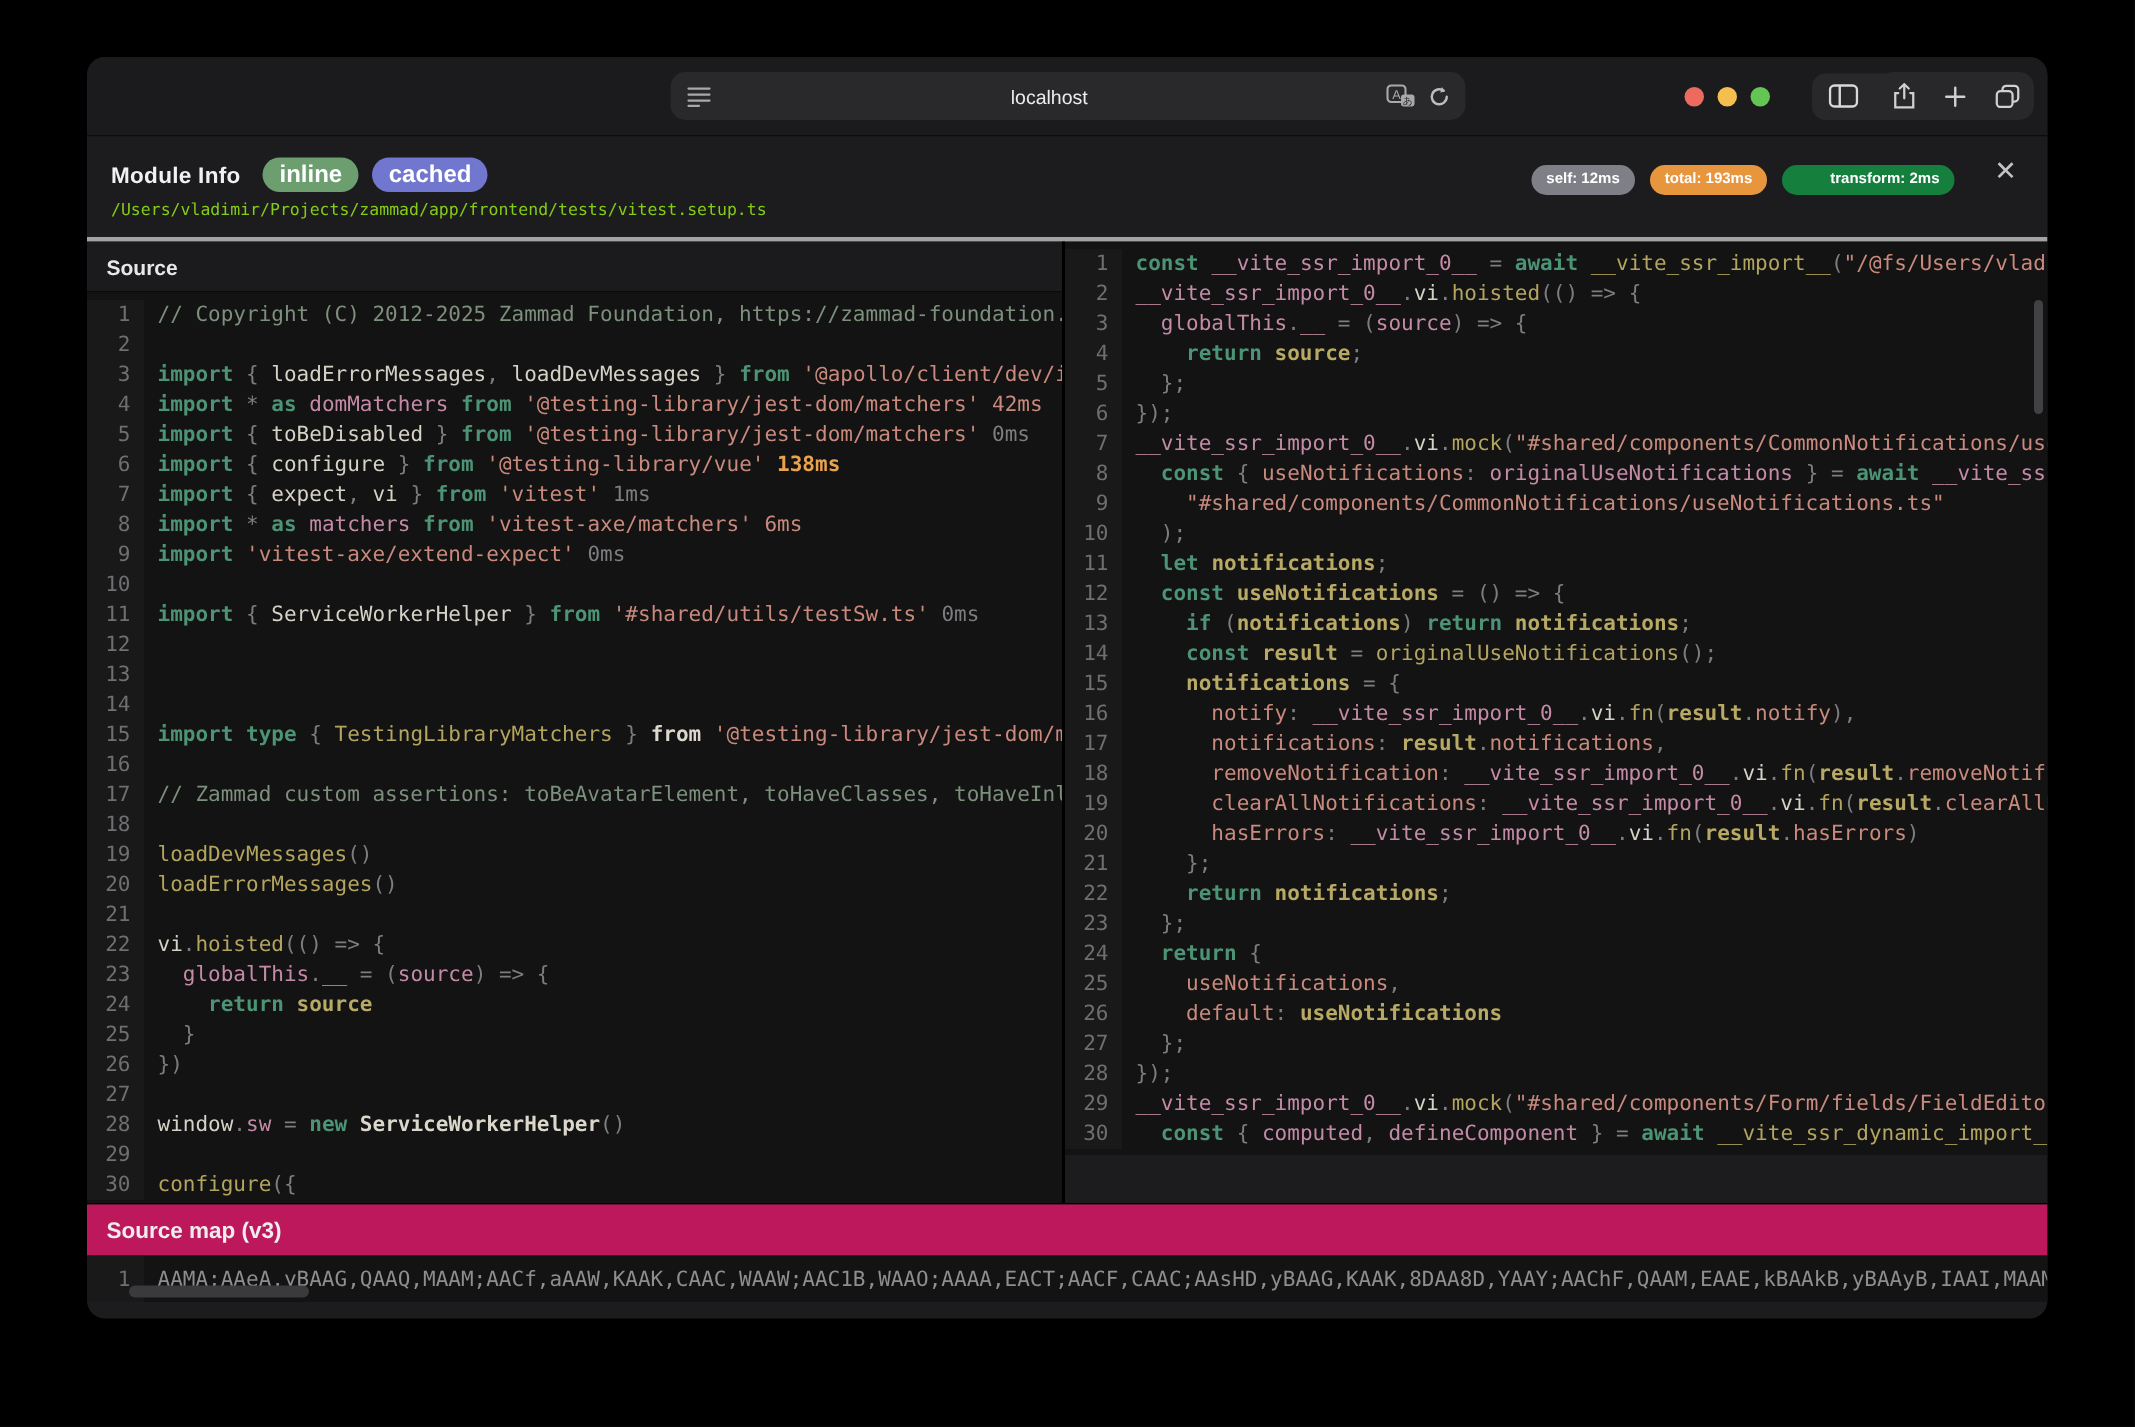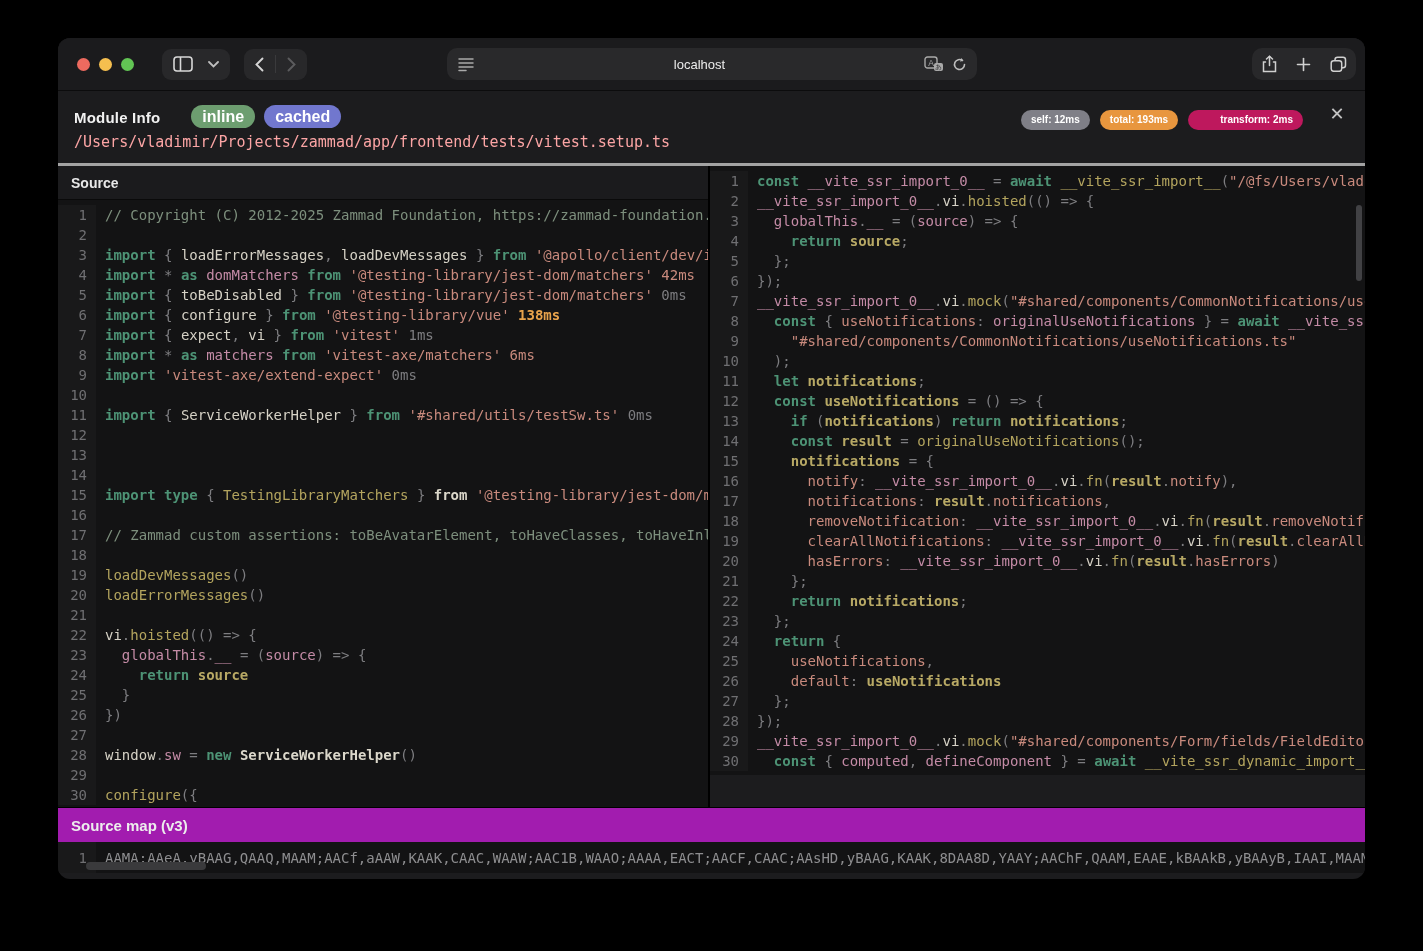--- a/index.html
+++ b/index.html
@@ -5,49 +5,49 @@
   * { margin:0; padding:0; box-sizing:border-box; }
   html,body { width:1423px; height:951px; background:#000; overflow:hidden;
     font-family:"Liberation Sans", sans-serif; }
 
   .window { position:absolute; left:58px; top:38px; width:1307px; height:841px;
     background:#1c1c1e; border-radius:12px; overflow:hidden;
     box-shadow:0 10px 40px rgba(0,0,0,.8); }
 
   
   .toolbar { height:53px; background:#1b1b1d; display:flex; align-items:center;
-    padding:0 12px; position:relative; border-bottom:1px solid #0c0c0d; }
+    padding:0 12px; position:relative; border-bottom:1px solid #0c0c0d;justify-content:flex-end; }
   .lights { display:flex; gap:9px; margin-left:7px; }
   .dot { width:13px; height:13px; border-radius:50%; }
   .btn-pill { height:31px; background:#28282a; border-radius:9px; display:flex;
     align-items:center; margin-left:28px; color:#c9c9c9; }
   .btn-pill .seg { padding:0 11px; height:100%; display:flex; align-items:center; }
   .nav-sep { width:1px; height:18px; background:#3a3a3c; }
   .addr { position:absolute; left:389px; top:10px; width:530px; height:32px;
     background:#29292b; border-radius:10px; display:flex; align-items:center;
     padding:0 10px; }
   .addr-url { flex:1; text-align:center; color:#ececec; font-size:13px; }
   .right-pill { position:absolute; right:9px; top:10px; width:104px; height:32px;
     background:#28282a; border-radius:10px; display:flex; align-items:center;
     justify-content:space-around; color:#cfcfcf; }
   svg.ic { display:block; }
 
   
   .mod-header { position:relative; padding:17px 16px 12px 16px; background:#1c1c1e; }
-  .title-row { display:flex; align-items:center; gap:22px; }
+  .title-row { display:flex; align-items:center; gap:6px; }
   .mod-title { font-size:15px; font-weight:700; color:#f1f1f1; letter-spacing:.2px; }
   .badge { font-size:16px; font-weight:700; color:#fff; padding:3px 11px;
     border-radius:999px; line-height:14px; }
   .metrics { position:absolute; right:62px; top:19px; display:flex; gap:10px; }
   .metric { font-size:10px; font-weight:700; color:#fff; padding:3px 10px;
     border-radius:999px; line-height:14px; }
   .close-x { position:absolute; right:17px; top:12px; width:22px; height:22px;
     color:#c3c3c3; font-size:18px; line-height:22px; text-align:center; cursor:default; }
   .mod-path { margin-top:7px; font-family:"DejaVu Sans Mono", monospace;
-    font-size:15px; color:#fca5a5; white-space:nowrap; overflow:hidden; }
+    font-size:11px; color:#84cc16; white-space:nowrap; overflow:hidden; }
 
   
   .panels { display:flex; border-top:3px solid #a3a3a3; height:644px; }
   .panel { min-width:0; overflow:hidden; position:relative; }
   .panel.src { width:652px; border-right:2px solid #000; }
   .panel.trn { flex:1; }
   .panel-header { height:34px; display:flex; align-items:center; padding:0 13px;
     background:#1b1b1d; font-size:14px; font-weight:700; color:#e8e8e8;
     border-bottom:1px solid #0a0a0a; }
   .code { background:#131314; height:609px; overflow:hidden; padding-top:5px;
@@ -70,21 +70,21 @@
   .tok-bw { color:#dbd7ca; font-weight:700; }
   .tok-m0 { color:#7d7d80; }
   .tok-m1 { color:#c98a7d; }
   .tok-m2 { color:#e8a34c; font-weight:700; }
 
   .v-scroll { position:absolute; right:3px; top:3px; width:6px; height:76px;
     background:#414144; border-radius:3px; }
 
   
   .sourcemap { border-top:1px solid #000; position:relative; }
-  .sm-header { padding:9px 13px 8px; background:#a21caf; font-size:15px;
+  .sm-header { padding:9px 13px 8px; background:#be185d; font-size:15px;
     font-weight:700; color:#ededed; }
   .sm-code { background:#131314; height:31px; display:flex; align-items:center;
     font-family:"DejaVu Sans Mono", monospace; font-size:14px; white-space:pre;
     overflow:hidden; }
   .sm-code .ln { height:100%; display:flex; align-items:center; justify-content:flex-end; }
   .sm-map { padding-left:9px; color:#8e8e90; }
   .h-scroll { position:absolute; left:28px; bottom:3px; width:120px; height:8px;
     background:#3a3a3c; border-radius:4px; }
 </style>
 </head>
@@ -171,21 +171,21 @@
   </div>
 
   <div class="mod-header">
     <div class="title-row">
       <span class="mod-title">Module Info</span>
       <span id="badges"><span class="badge" style="background: rgb(109, 158, 112); margin-left: 9px;">inline</span><span class="badge" style="background: rgb(113, 119, 206); margin-left: 9px;">cached</span></span>
     </div>
     <div class="metrics" id="metrics">
         <span class="metric" style="background: rgb(127, 127, 135); margin-left: 0px;">self: 12ms</span>
         <span class="metric" style="background: rgb(232, 150, 62); margin-left: 0px;">total: 193ms</span>
-        <span class="metric" style="background: #be185d; margin-left: 0px; padding-left: 32px;">transform: 2ms</span>
+        <span class="metric" style="background: #15803d; margin-left: 0px; padding-left: 32px;">transform: 2ms</span>
       </div>
     <div class="close-x">✕</div>
     <div class="mod-path">/Users/vladimir/Projects/zammad/app/frontend/tests/vitest.setup.ts</div>
   </div>
 
   <div class="panels">
     <div class="panel src">
       <div class="panel-header">Source</div>
       <div class="code">
           <div class="line"><span class="ln">1</span><span class="lc"><span class="tok-c">// Copyright (C) 2012-2025 Zammad Foundation, https://zammad-foundation.org/</span></span></div>

